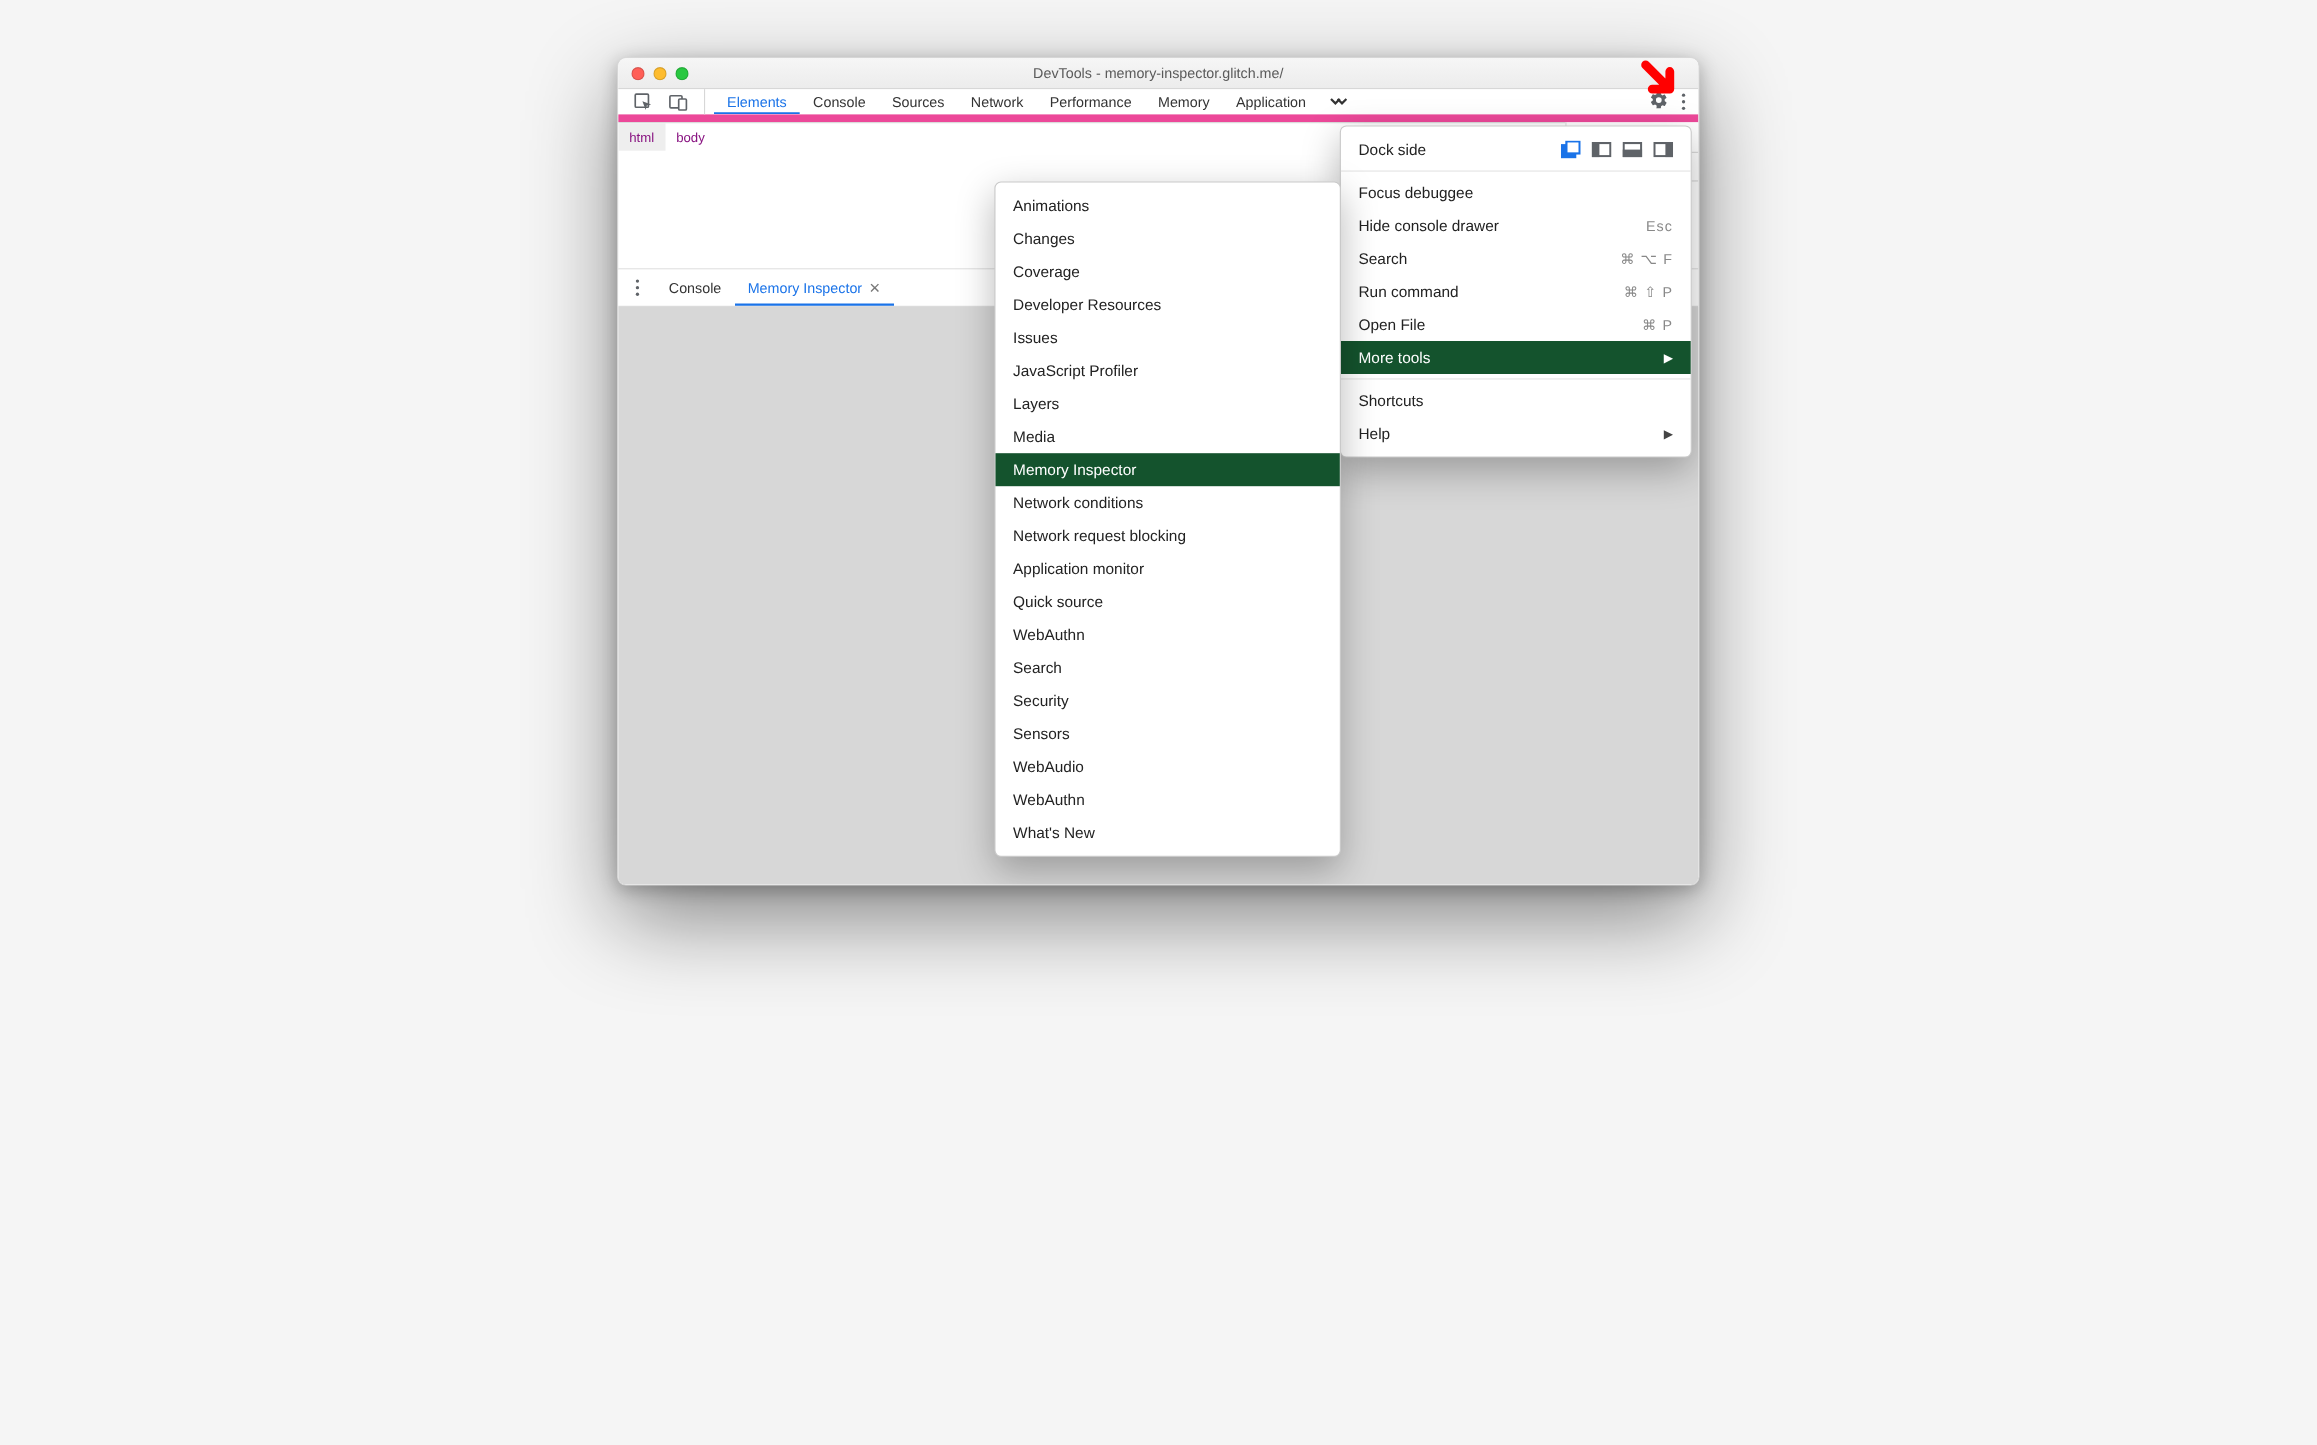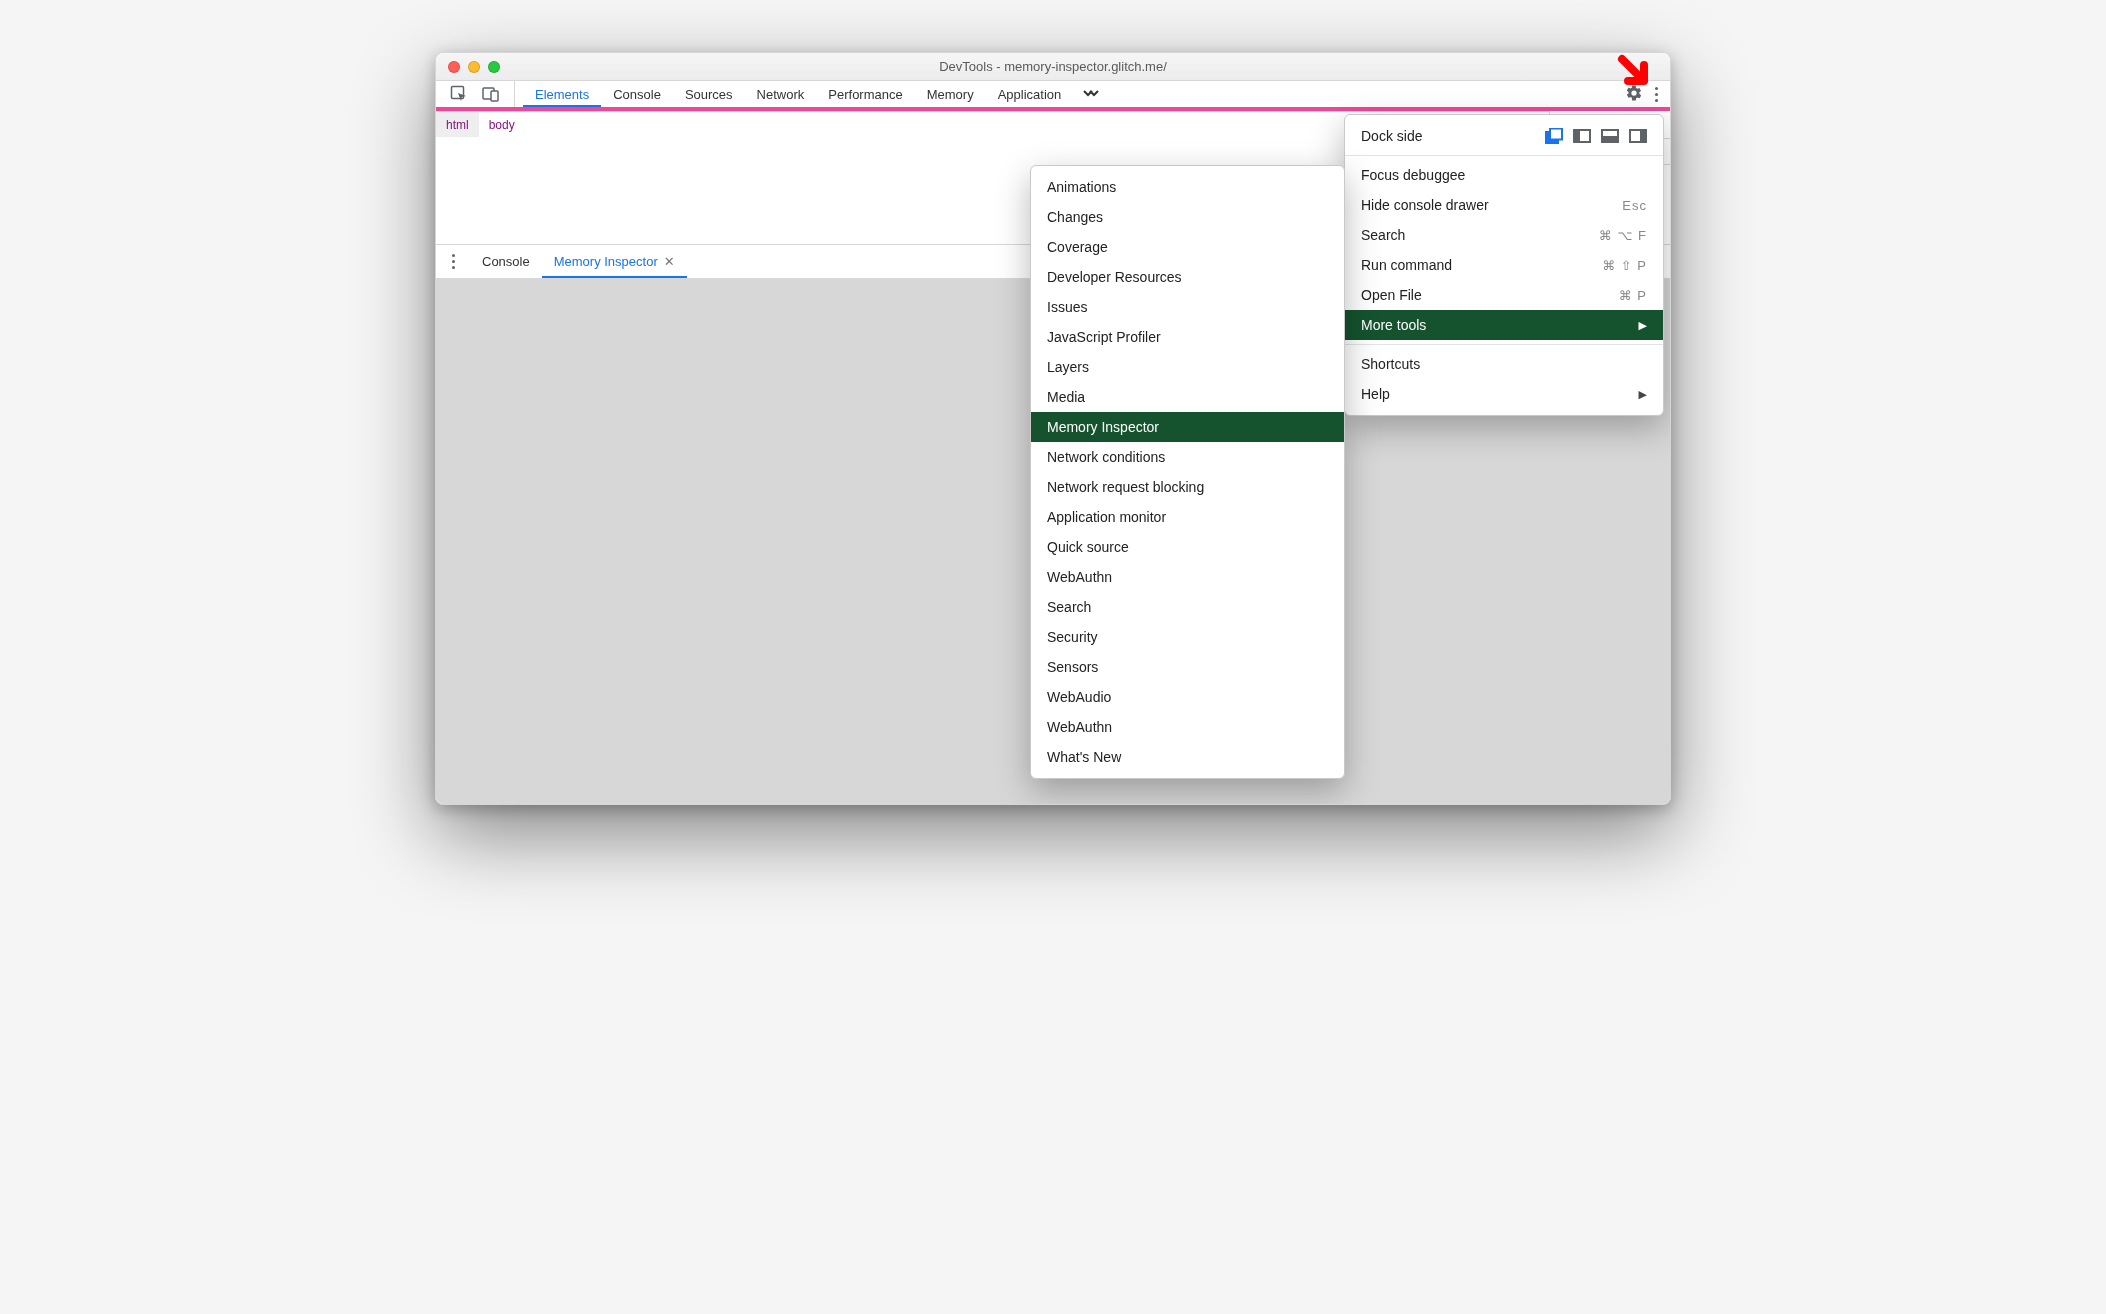--- a/index.html
+++ b/index.html
@@ -1,20 +1,20 @@
 <!DOCTYPE html>
 <html><head>
 <meta charset="utf-8">
 <style>
   * { box-sizing: border-box; }
   html, body { margin: 0; padding: 0; height: 100%; font-family: -apple-system, BlinkMacSystemFont, "Segoe UI", Helvetica, Arial, sans-serif; }
   body { background: #f5f5f5; display: flex; align-items: flex-start; justify-content: center; }
 
   .window {
-    width: 1236px;
+    width: 984px;
     height: 753px;
     margin: 52px auto 0;
     background: #fff;
     border-radius: 8px;
     box-shadow: 0 30px 80px rgba(0,0,0,0.45), 0 4px 16px rgba(0,0,0,0.25);
     position: relative;
     overflow: hidden;
     display: flex;
     flex-direction: column;
     border: 1px solid #d6d6d6;
@@ -33,21 +33,21 @@
   .traffic { display: flex; gap: 8px; padding-left: 12px; }
   .dot { width: 12px; height: 12px; border-radius: 50%; border: 0.5px solid rgba(0,0,0,0.15); }
   .dot.red { background: #ff5f57; }
   .dot.yellow { background: #febc2e; }
   .dot.green { background: #28c840; }
   .title-text { position: absolute; left: 0; right: 0; text-align: center; font-size: 13px; color: #5a5a5a; pointer-events: none; }
 
   
   .toolbar {
     height: 30px;
-    border-bottom: 4px solid #ec4899;
+    border-bottom: 7px solid #ec4899;
     display: flex;
     align-items: stretch;
     flex-shrink: 0;
     font-size: 13px;
     color: #333;
     background: #fff;
   }
   .tool-icons { display: flex; align-items: center; gap: 14px; padding: 0 14px; border-right: 1px solid #d7d7d7; }
   .tool-icons svg { display: block; }
   .tabs { display: flex; align-items: stretch; padding-left: 8px; }

